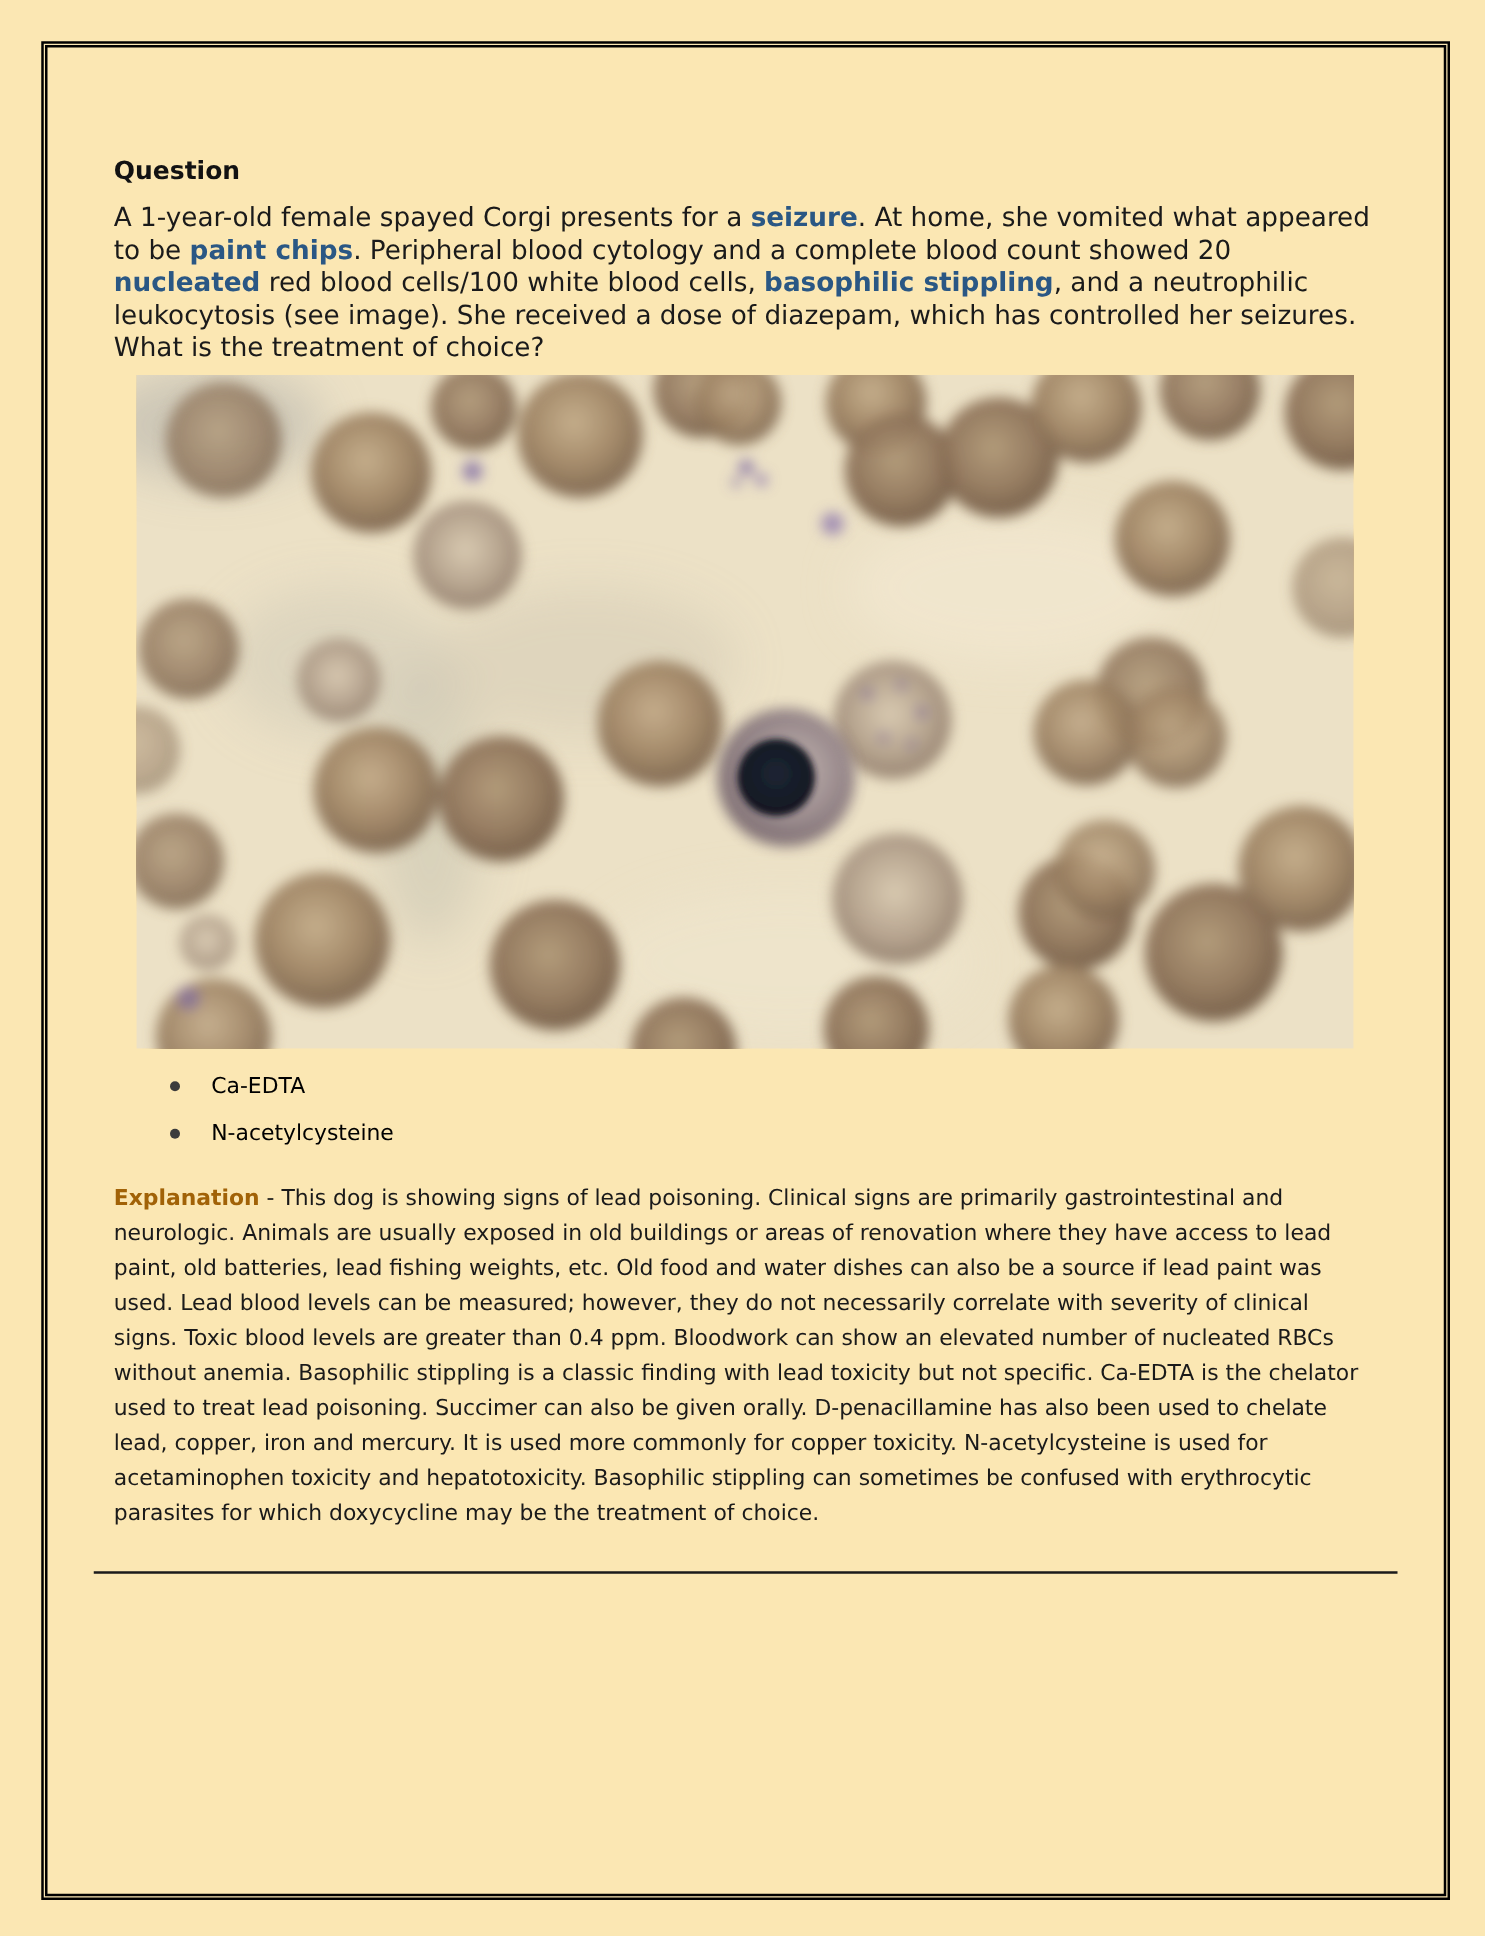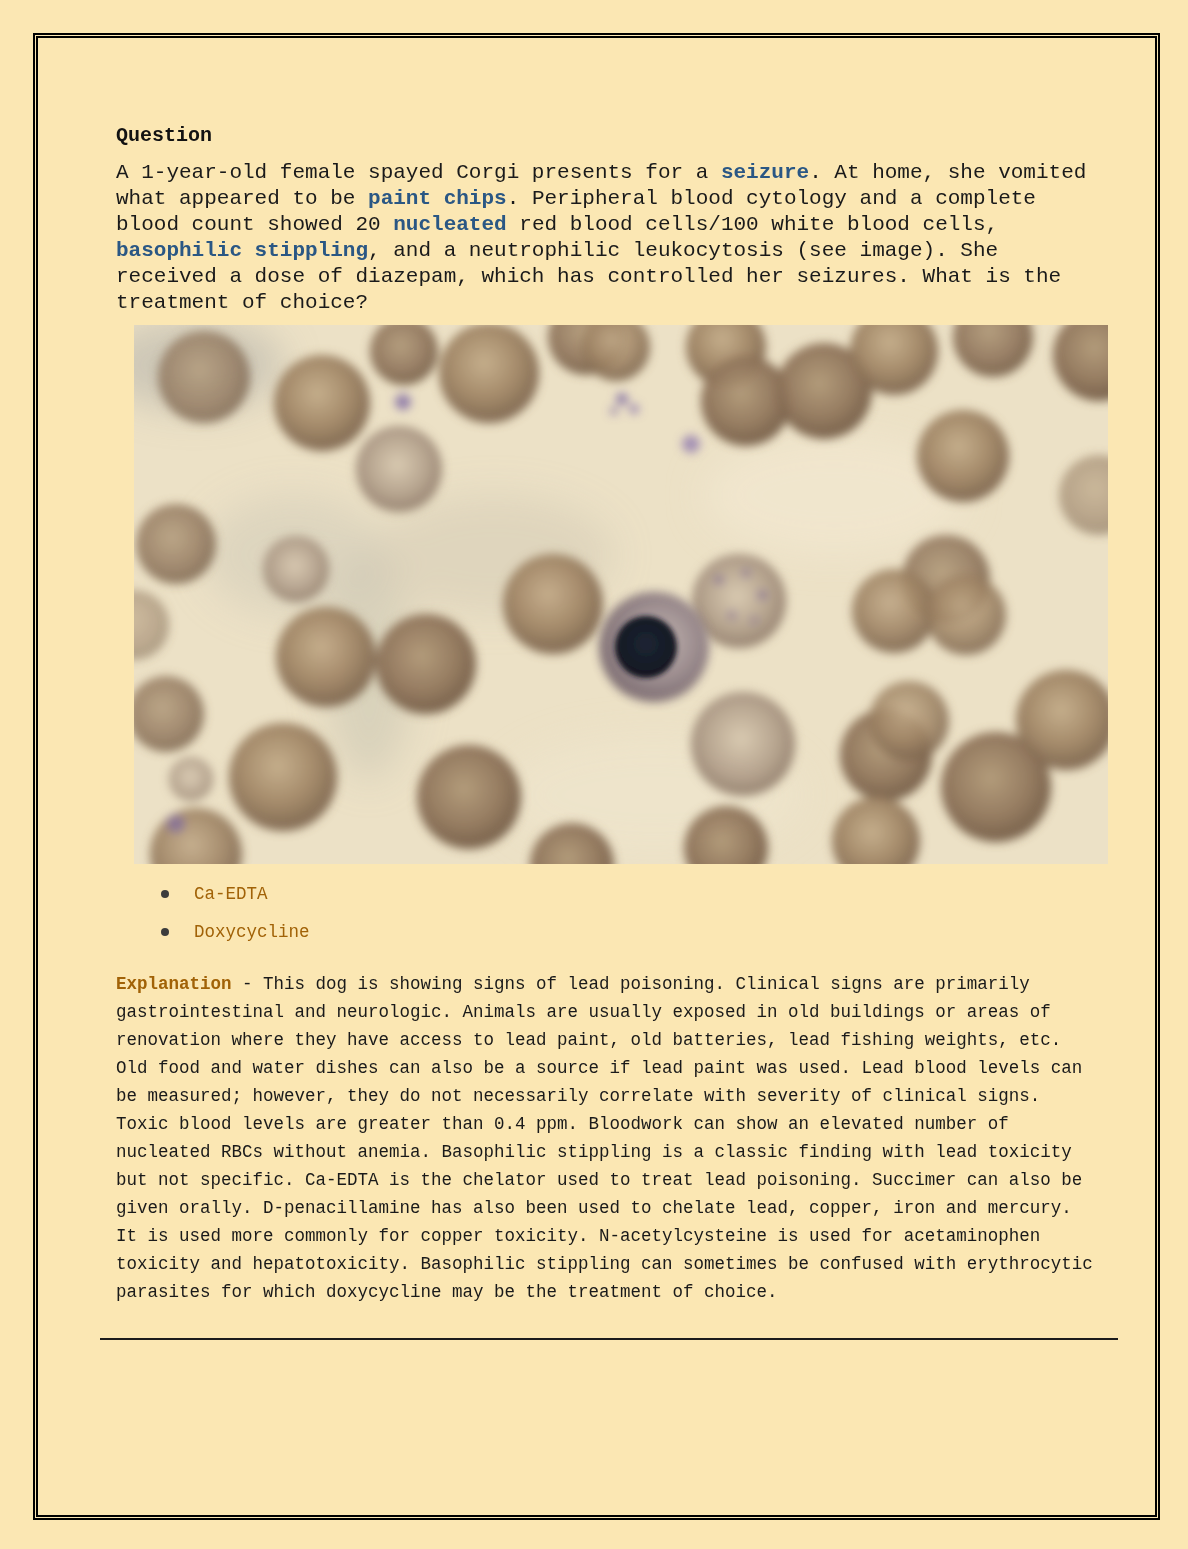--- a/index.html
+++ b/index.html
@@ -10,23 +10,22 @@
   }
   .page {
     position:relative;
     width:1188px; height:1549px;
     background:#fbe7b3;
   }
   .frame {
     position:absolute; left:33px; top:33px;
     width:1127px; height:1487px;
     border:5px double #000000;
-    padding:86px 53px 0 78px;
+    padding:86px 53px 0 53px;
     background:#fbe7b3;
-    font-family:Liberation Mono, monospace;
   }
   .q-heading {
     font-size:20px; font-weight:bold; color:#121212;
     margin:0 0 13px 0;
   }
   .q-text {
     font-size:21px; line-height:26px; color:#1a1a1a;
     margin:0 0 9px 0;
   }
   .hl { color:#2a5784; font-weight:bold; }
@@ -35,21 +34,21 @@
     margin:0 0 18px 18px;
     overflow:hidden; line-height:0;
   }
   ul.options {
     list-style:none;
     margin:0 0 26px 0;
     padding-left:78px;
   }
   ul.options li {
     position:relative;
-    font-size:17.5px; line-height:24px; color:#a16207;
+    font-size:17.5px; line-height:24px; color:#000000;
     margin-bottom:14px;
   }
   ul.options li .dot {
     position:absolute; left:-33px; top:8px;
     width:8px; height:8px; border-radius:50%;
     background:#3c3c3c;
   }
   .explanation {
     font-size:17.5px; line-height:28px; color:#1a1a1a;
   }
@@ -183,21 +182,21 @@
 
         <g>
           <circle cx="520" cy="322" r="55" fill="url(#halo)" opacity="0.95" filter="url(#soft)"></circle>
           <circle cx="512" cy="322" r="31" fill="url(#nuc)" filter="url(#soft2)"></circle>
         </g>
       </svg>
     </div>
 
     <ul class="options">
       <li><span class="dot"></span><span>Ca-EDTA</span></li>
-      <li><span class="dot"></span><span>Doxycycline</span></li>
+      <li><span class="dot"></span><span>N-acetylcysteine</span></li>
     </ul>
 
     <p class="explanation"><strong>Explanation</strong><span> - This dog is showing signs of lead poisoning. Clinical signs are primarily gastrointestinal and neurologic. Animals are usually exposed in old buildings or areas of renovation where they have access to lead paint, old batteries, lead fishing weights, etc. Old food and water dishes can also be a source if lead paint was used. Lead blood levels can be measured; however, they do not necessarily correlate with severity of clinical signs. Toxic blood levels are greater than 0.4 ppm. Bloodwork can show an elevated number of nucleated RBCs without anemia. Basophilic stippling is a classic finding with lead toxicity but not specific. Ca-EDTA is the chelator used to treat lead poisoning. Succimer can also be given orally. D-penacillamine has also been used to chelate lead, copper, iron and mercury. It is used more commonly for copper toxicity. N-acetylcysteine is used for acetaminophen toxicity and hepatotoxicity. Basophilic stippling can sometimes be confused with erythrocytic parasites for which doxycycline may be the treatment of choice.</span></p>
 
     <hr class="divider">
 
   </div>
 </div>
 
 </body></html>

